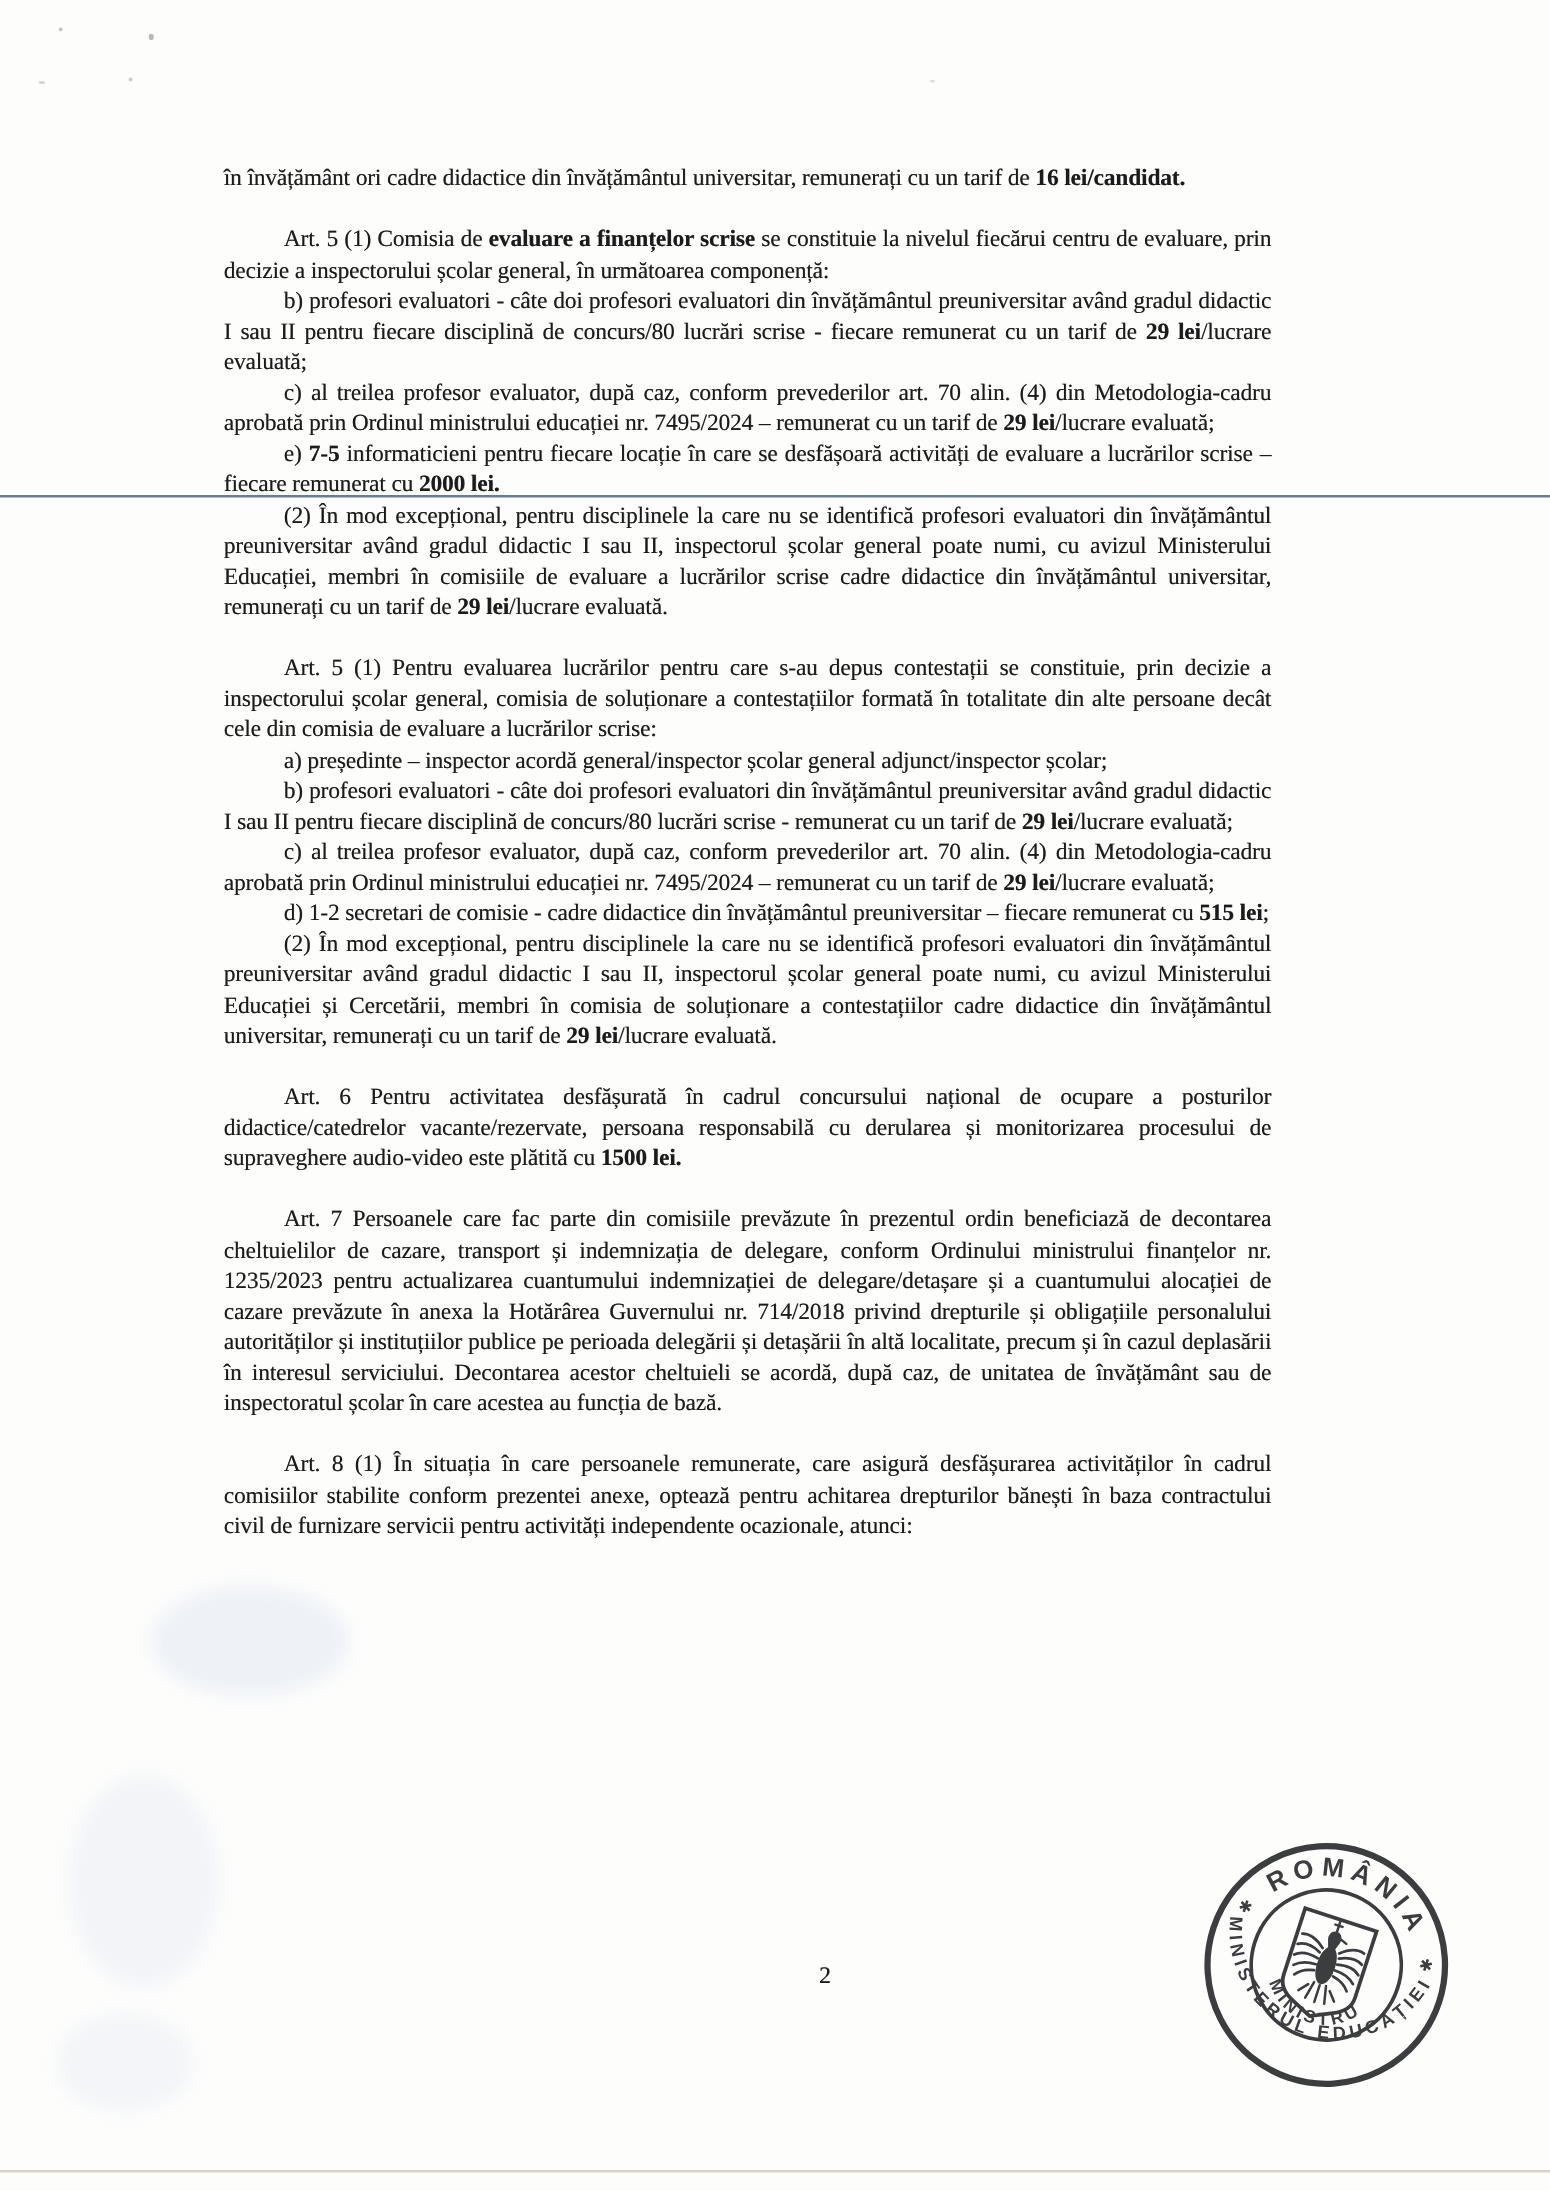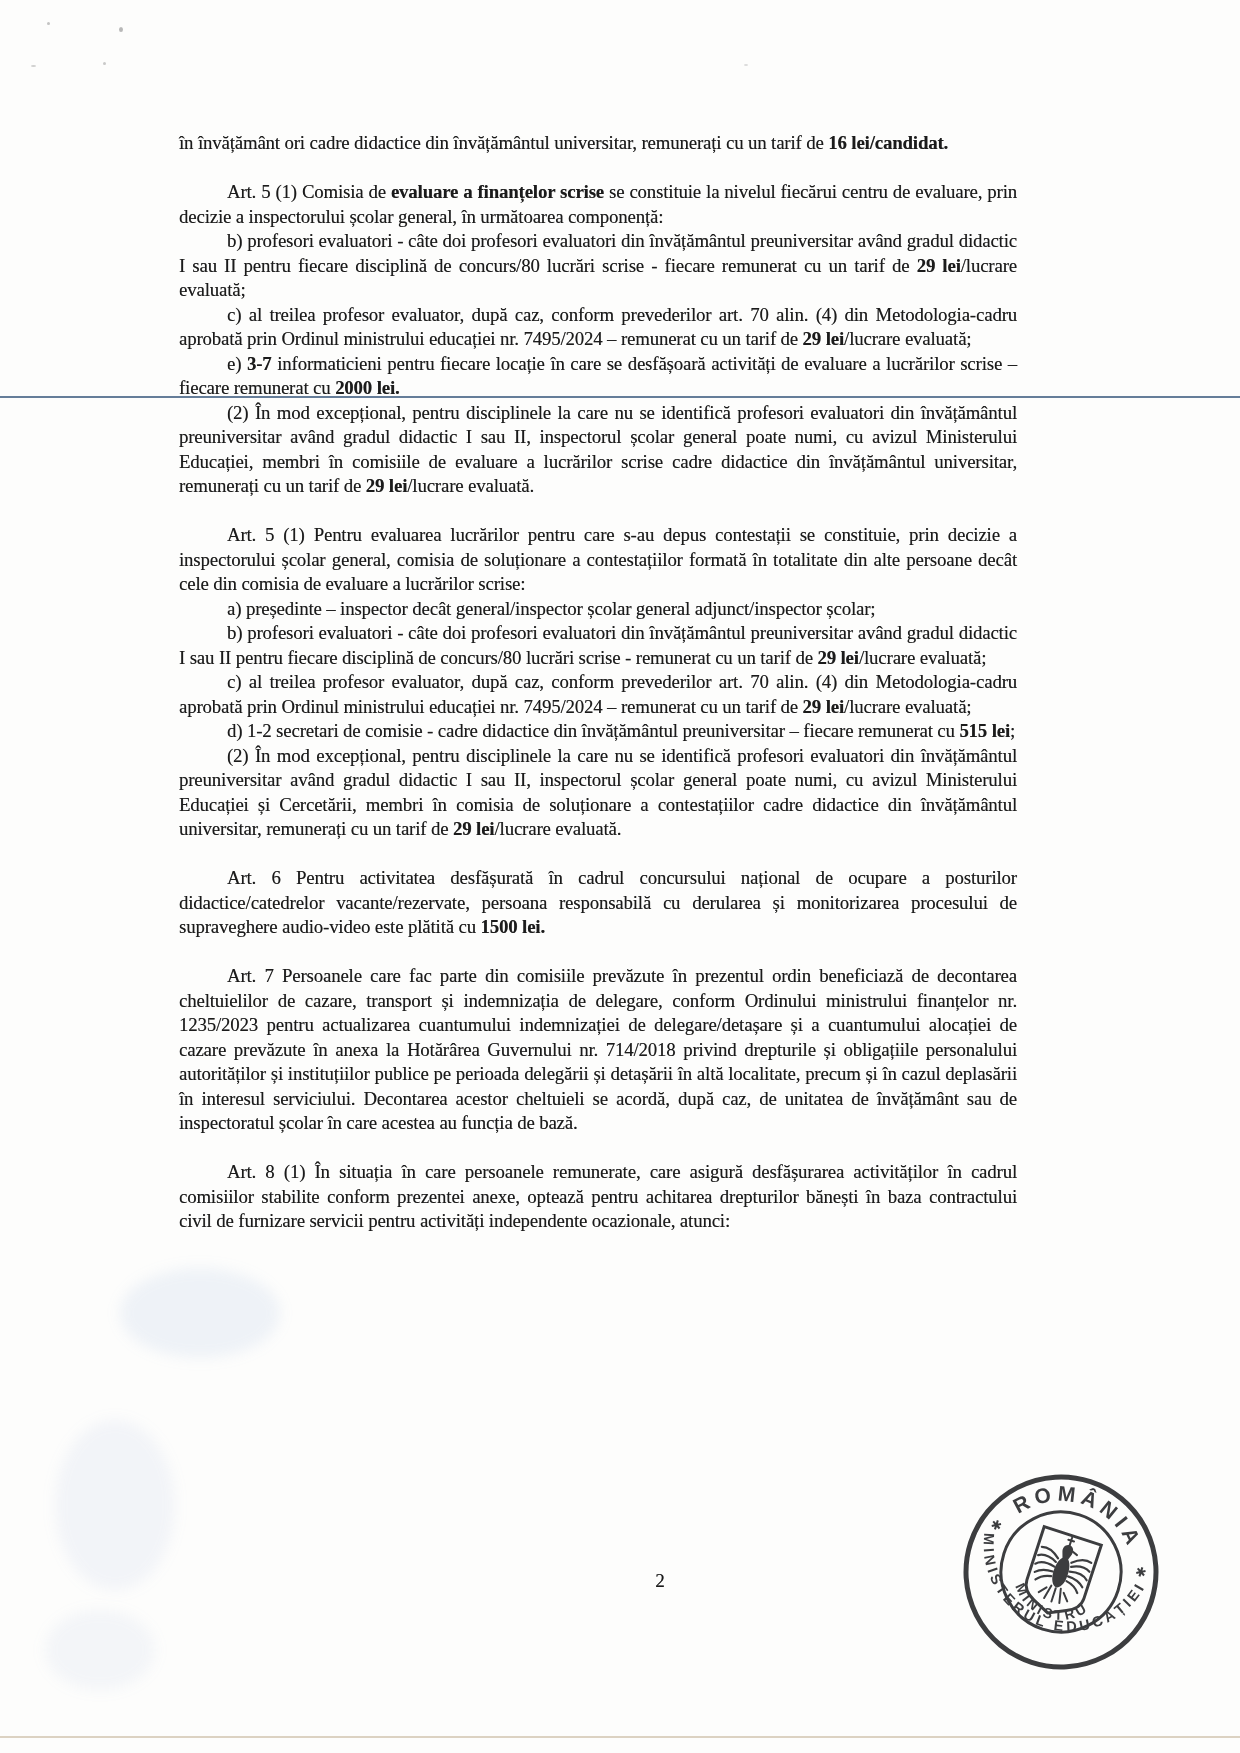--- a/index.html
+++ b/index.html
@@ -67,24 +67,24 @@
 
   <div class="smudge" style="left:120px;top:1268px;width:160px;height:90px;background:rgba(110,145,205,0.10);"></div>
   <div class="smudge" style="left:55px;top:1420px;width:120px;height:170px;background:rgba(110,145,205,0.08);"></div>
   <div class="smudge" style="left:45px;top:1610px;width:110px;height:80px;background:rgba(110,145,205,0.07);"></div>
 
   <div class="doc-body">
       <p class="para gap"><span>în învățământ ori cadre didactice din învățământul universitar, remunerați cu un tarif de </span><b>16 lei/candidat.</b></p>
       <p class="para indent"><span>Art. 5  (1) Comisia de </span><b>evaluare a finanțelor scrise</b><span> se constituie la nivelul fiecărui centru de evaluare, prin decizie a inspectorului școlar general, în următoarea componență:</span></p>
       <p class="para indent"><span>b) profesori evaluatori - câte doi profesori evaluatori din învățământul preuniversitar având gradul didactic I sau II pentru fiecare disciplină de concurs/80 lucrări scrise - fiecare remunerat cu un tarif de </span><b>29 lei</b><span>/lucrare evaluată;</span></p>
       <p class="para indent"><span>c) al treilea profesor evaluator, după caz, conform prevederilor art. 70 alin. (4) din Metodologia-cadru aprobată prin Ordinul ministrului educației nr. 7495/2024 – remunerat cu un tarif de </span><b>29 lei</b><span>/lucrare evaluată;</span></p>
-      <p class="para indent"><span>e) </span><b>3-7</b><span> informaticieni pentru fiecare locație în care se desfășoară activități de evaluare a lucrărilor scrise – fiecare remunerat cu </span><b>2000 lei.</b></p>
+      <p class="para indent"><span>e) </span><b>7-5</b><span> informaticieni pentru fiecare locație în care se desfășoară activități de evaluare a lucrărilor scrise – fiecare remunerat cu </span><b>2000 lei.</b></p>
       <p class="para indent gap"><span>(2) În mod excepțional, pentru disciplinele la care nu se identifică profesori evaluatori din învățământul preuniversitar având gradul didactic I sau II, inspectorul școlar general poate numi, cu avizul Ministerului Educației, membri în comisiile de evaluare a lucrărilor scrise cadre didactice din învățământul universitar, remunerați cu un tarif de </span><b>29 lei</b><span>/lucrare evaluată.</span></p>
       <p class="para indent"><span>Art. 5 (1) Pentru evaluarea lucrărilor pentru care s-au depus contestații se constituie, prin decizie a inspectorului școlar general, comisia de soluționare a contestațiilor formată în totalitate din alte persoane decât cele din comisia de evaluare a lucrărilor scrise:</span></p>
-      <p class="para indent"><span>a) președinte – inspector decât general/inspector școlar general adjunct/inspector școlar;</span></p>
+      <p class="para indent"><span>a) președinte – inspector acordă general/inspector școlar general adjunct/inspector școlar;</span></p>
       <p class="para indent"><span>b) profesori evaluatori - câte doi profesori evaluatori din învățământul preuniversitar având gradul didactic I sau II pentru fiecare disciplină de concurs/80 lucrări scrise - remunerat cu un tarif de </span><b>29 lei</b><span>/lucrare evaluată;</span></p>
       <p class="para indent"><span>c) al treilea profesor evaluator, după caz, conform prevederilor art. 70 alin. (4) din Metodologia-cadru aprobată prin Ordinul ministrului educației nr. 7495/2024 – remunerat cu un tarif de </span><b>29 lei</b><span>/lucrare evaluată;</span></p>
       <p class="para indent"><span>d) 1-2 secretari de comisie - cadre didactice din învățământul preuniversitar – fiecare remunerat cu </span><b>515 lei</b><span>;</span></p>
       <p class="para indent gap"><span>(2) În mod excepțional, pentru disciplinele la care nu se identifică profesori evaluatori din învățământul preuniversitar având gradul didactic I sau II, inspectorul școlar general poate numi, cu avizul Ministerului Educației și Cercetării, membri în comisia de soluționare a contestațiilor cadre didactice din învățământul universitar, remunerați cu un tarif de </span><b>29 lei</b><span>/lucrare evaluată.</span></p>
       <p class="para indent gap"><span>Art. 6 Pentru activitatea desfășurată în cadrul concursului național de ocupare a posturilor didactice/catedrelor vacante/rezervate, persoana responsabilă cu derularea și monitorizarea procesului de supraveghere audio-video este plătită cu </span><b>1500 lei.</b></p>
       <p class="para indent gap"><span>Art. 7 Persoanele care fac parte din comisiile prevăzute în prezentul ordin beneficiază de decontarea cheltuielilor de cazare, transport și indemnizația de delegare, conform Ordinului ministrului finanțelor nr. 1235/2023 pentru actualizarea cuantumului indemnizației de delegare/detașare și a cuantumului alocației de cazare prevăzute în anexa la Hotărârea Guvernului nr. 714/2018 privind drepturile și obligațiile personalului autorităților și instituțiilor publice pe perioada delegării și detașării în altă localitate, precum și în cazul deplasării în interesul serviciului. Decontarea acestor cheltuieli se acordă, după caz, de unitatea de învățământ sau de inspectoratul școlar în care acestea au funcția de bază.</span></p>
       <p class="para indent"><span>Art. 8 (1) În situația în care persoanele remunerate, care asigură desfășurarea activităților în cadrul comisiilor stabilite conform prezentei anexe, optează pentru achitarea drepturilor bănești în baza contractului civil de furnizare servicii pentru activități independente ocazionale, atunci:</span></p>
     </div>
 
   <div class="scan-strike-line"></div>

